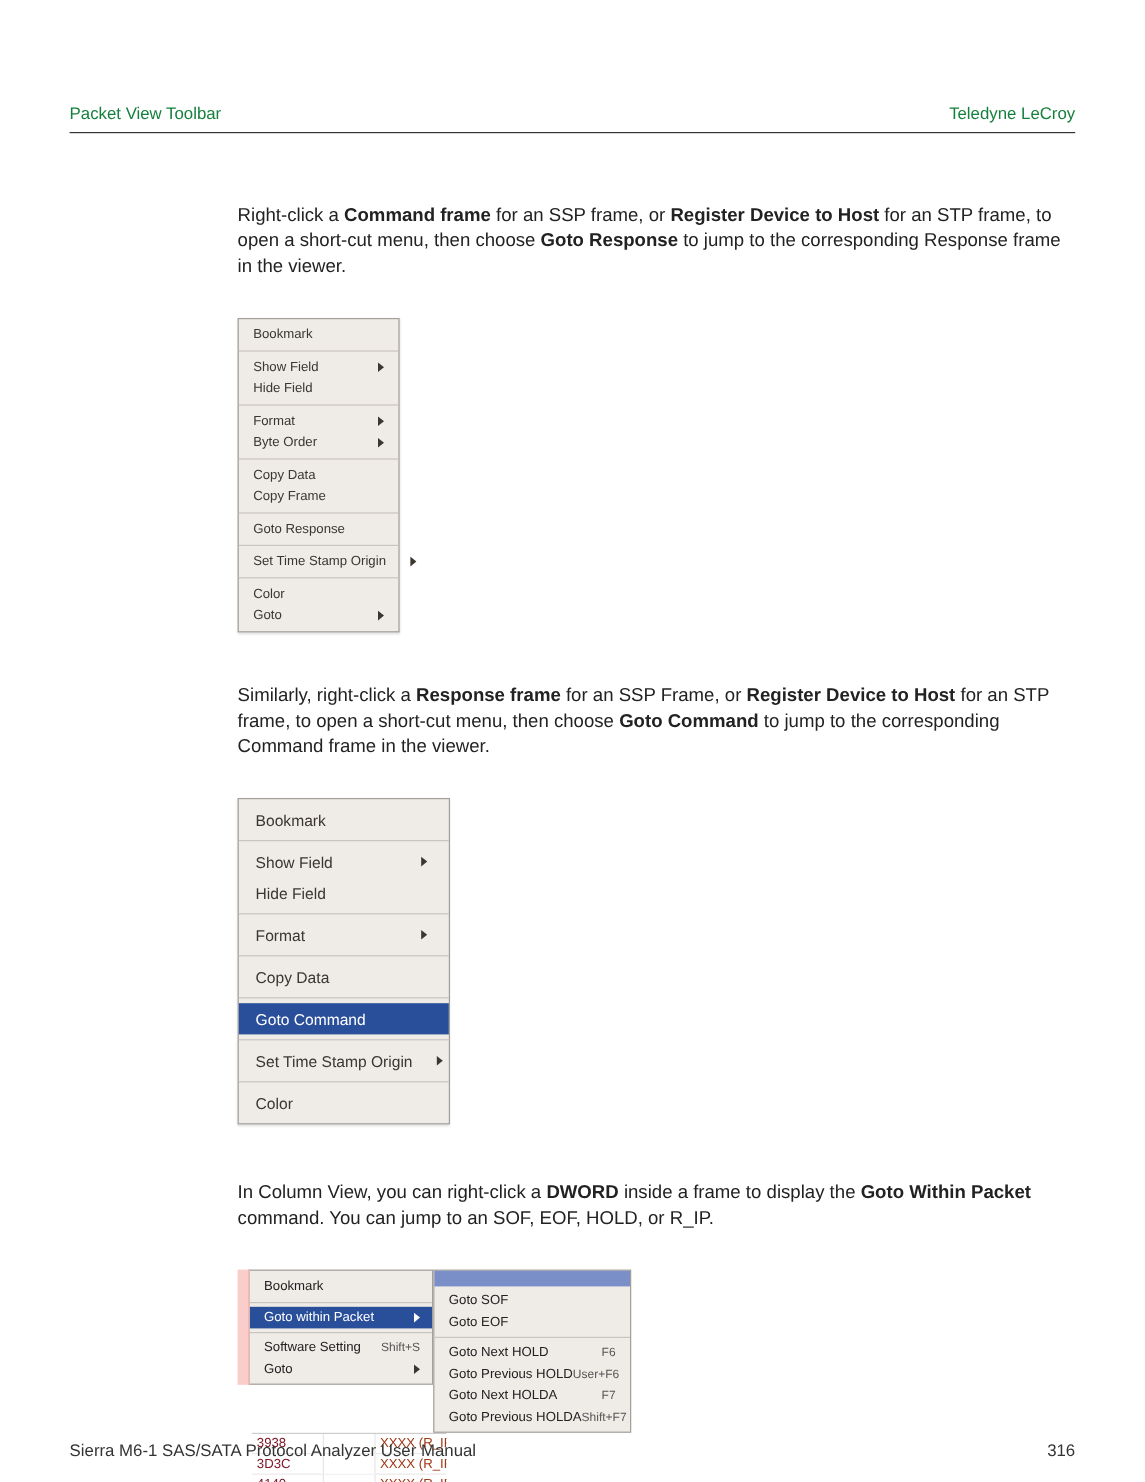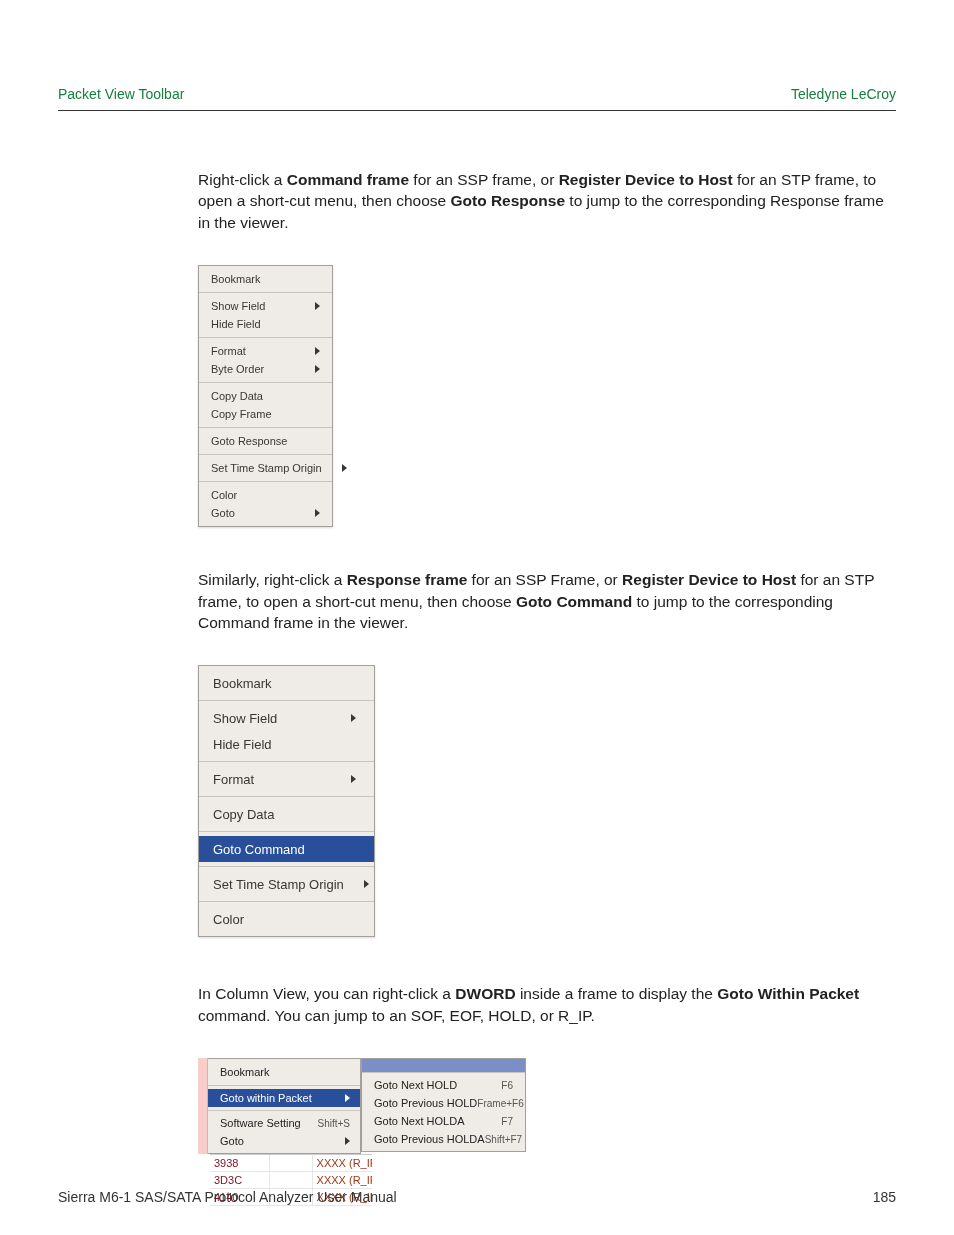--- a/index.html
+++ b/index.html
@@ -341,29 +341,37 @@
             </div>
           <div class="mi">
               <span class="lbl">Goto</span>
               <span class="arrow"></span>
             </div>
         </div>
       </div>
     </div>
     <div class="cv-sub">
       <div class="head"></div>
+      <div class="grp" style="padding:3px 0;">
+        <div class="mi">
+            <span class="lbl">Goto SOF</span>
+          </div>
+        <div class="mi">
+            <span class="lbl">Goto EOF</span>
+          </div>
+      </div>
       <div class="sep"></div>
       <div class="grp" style="padding:3px 0;">
         <div class="mi">
             <span class="lbl">Goto Next HOLD</span>
             <span class="sc">F6</span>
           </div>
         <div class="mi">
             <span class="lbl">Goto Previous HOLD</span>
-            <span class="sc">Frame+F6</span>
+            <span class="sc">User+F6</span>
           </div>
         <div class="mi">
             <span class="lbl">Goto Next HOLDA</span>
             <span class="sc">F7</span>
           </div>
         <div class="mi">
             <span class="lbl">Goto Previous HOLDA</span>
             <span class="sc">Shift+F7</span>
           </div>
       </div>
@@ -384,17 +392,17 @@
       <div class="c1">4140</div>
       <div class="c2"></div>
       <div class="c3">XXXX (R_IP</div>
     </div>
   </div>
 </div>
 
 
 <div class="ftr">
   <span>Sierra M6-1 SAS/SATA Protocol Analyzer User Manual</span>
-  <span>185</span>
+  <span>316</span>
 </div>
 
 
 
 
 </body></html>

